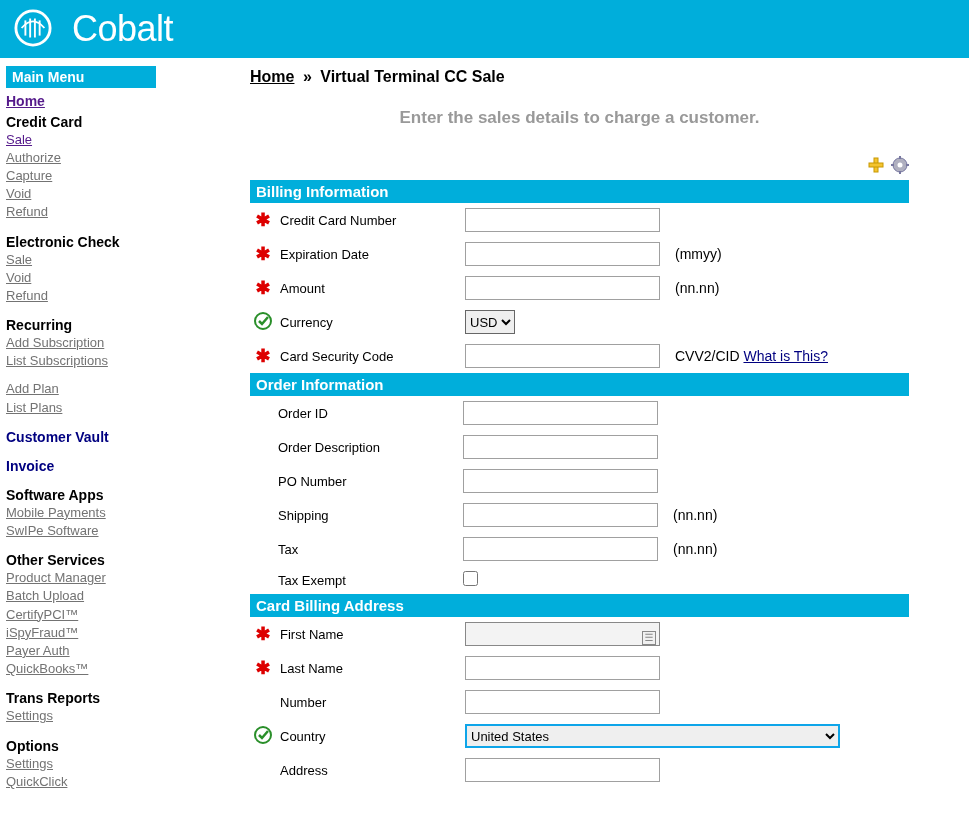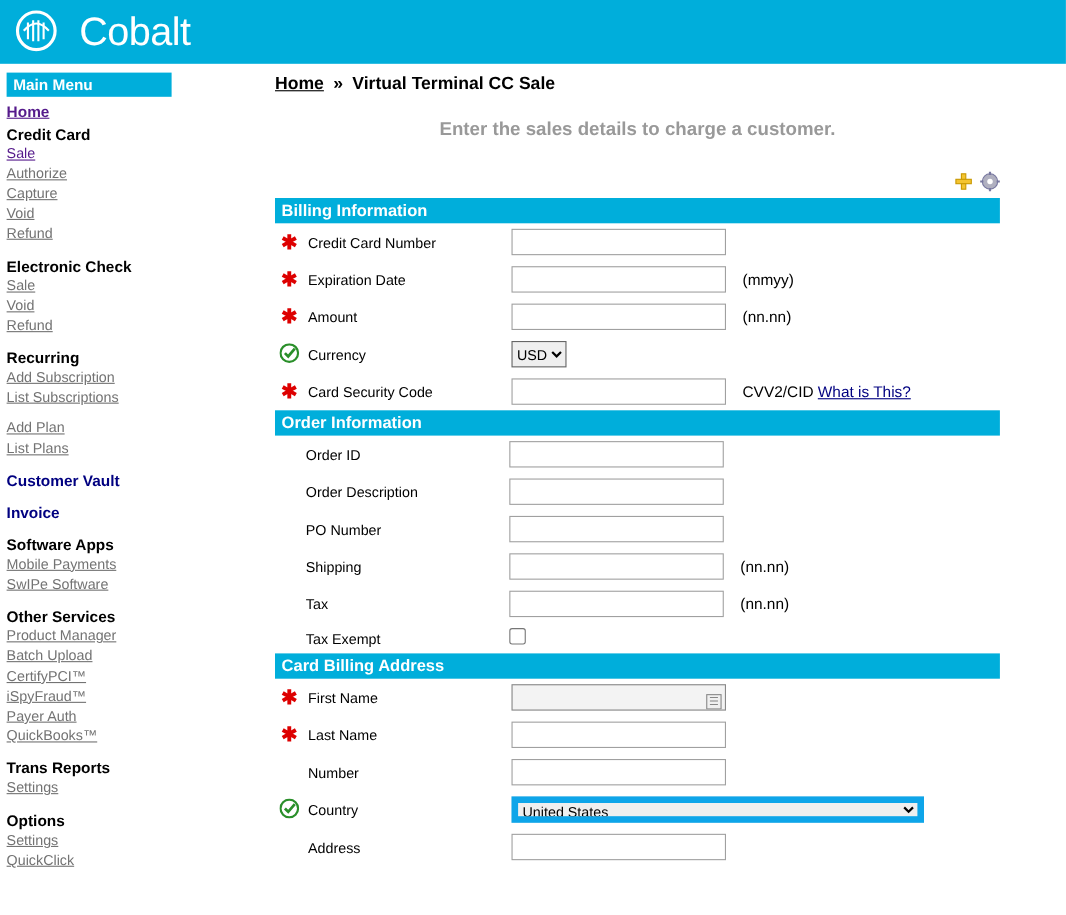--- a/index.html
+++ b/index.html
@@ -44,21 +44,21 @@
     .form-tbl { width: 100%; border-collapse: collapse; }
     .form-tbl td { padding: 5px 4px; vertical-align: middle; }
     .col-ind { width: 24px; text-align: center; }
     .col-label { width: 185px; font-size: 13px; }
     .col-input { width: 210px; }
     .col-hint { font-size: 14px; }
     .req-star { color: #d00; font-size: 18px; font-weight: bold; line-height: 1; }
     .check-ok { display: inline-block; width: 18px; height: 18px; }
     input[type="text"] { width: 195px; height: 24px; border: 1px solid #a0a0a0; padding: 2px 4px; font-size: 13px; }
     select.sm { height: 24px; border: 1px solid #666; font-size: 13px; }
-    select.wide { width: 375px; height: 24px; border: 6px solid #0ea5e9; font-size: 13px; }
+    select.wide { width: 375px; height: 24px; border: 2px solid #0ea5e9; font-size: 13px; }
     .hint-link { color: #000080; text-decoration: underline; cursor: pointer; }
     input[type="checkbox"] { width: 15px; height: 15px; }
     .autofill-box { position: relative; }
     .autofill-ind { position: absolute; right: 4px; top: 4px; width: 14px; height: 14px; border: 1px solid #888; display: flex; align-items: center; justify-content: center; font-size: 10px; color: #888; background: #f0f0f0; }
   </style>
 </head>
 <body>
 
 <div class="top-banner">
   <div class="logo-wrap">

